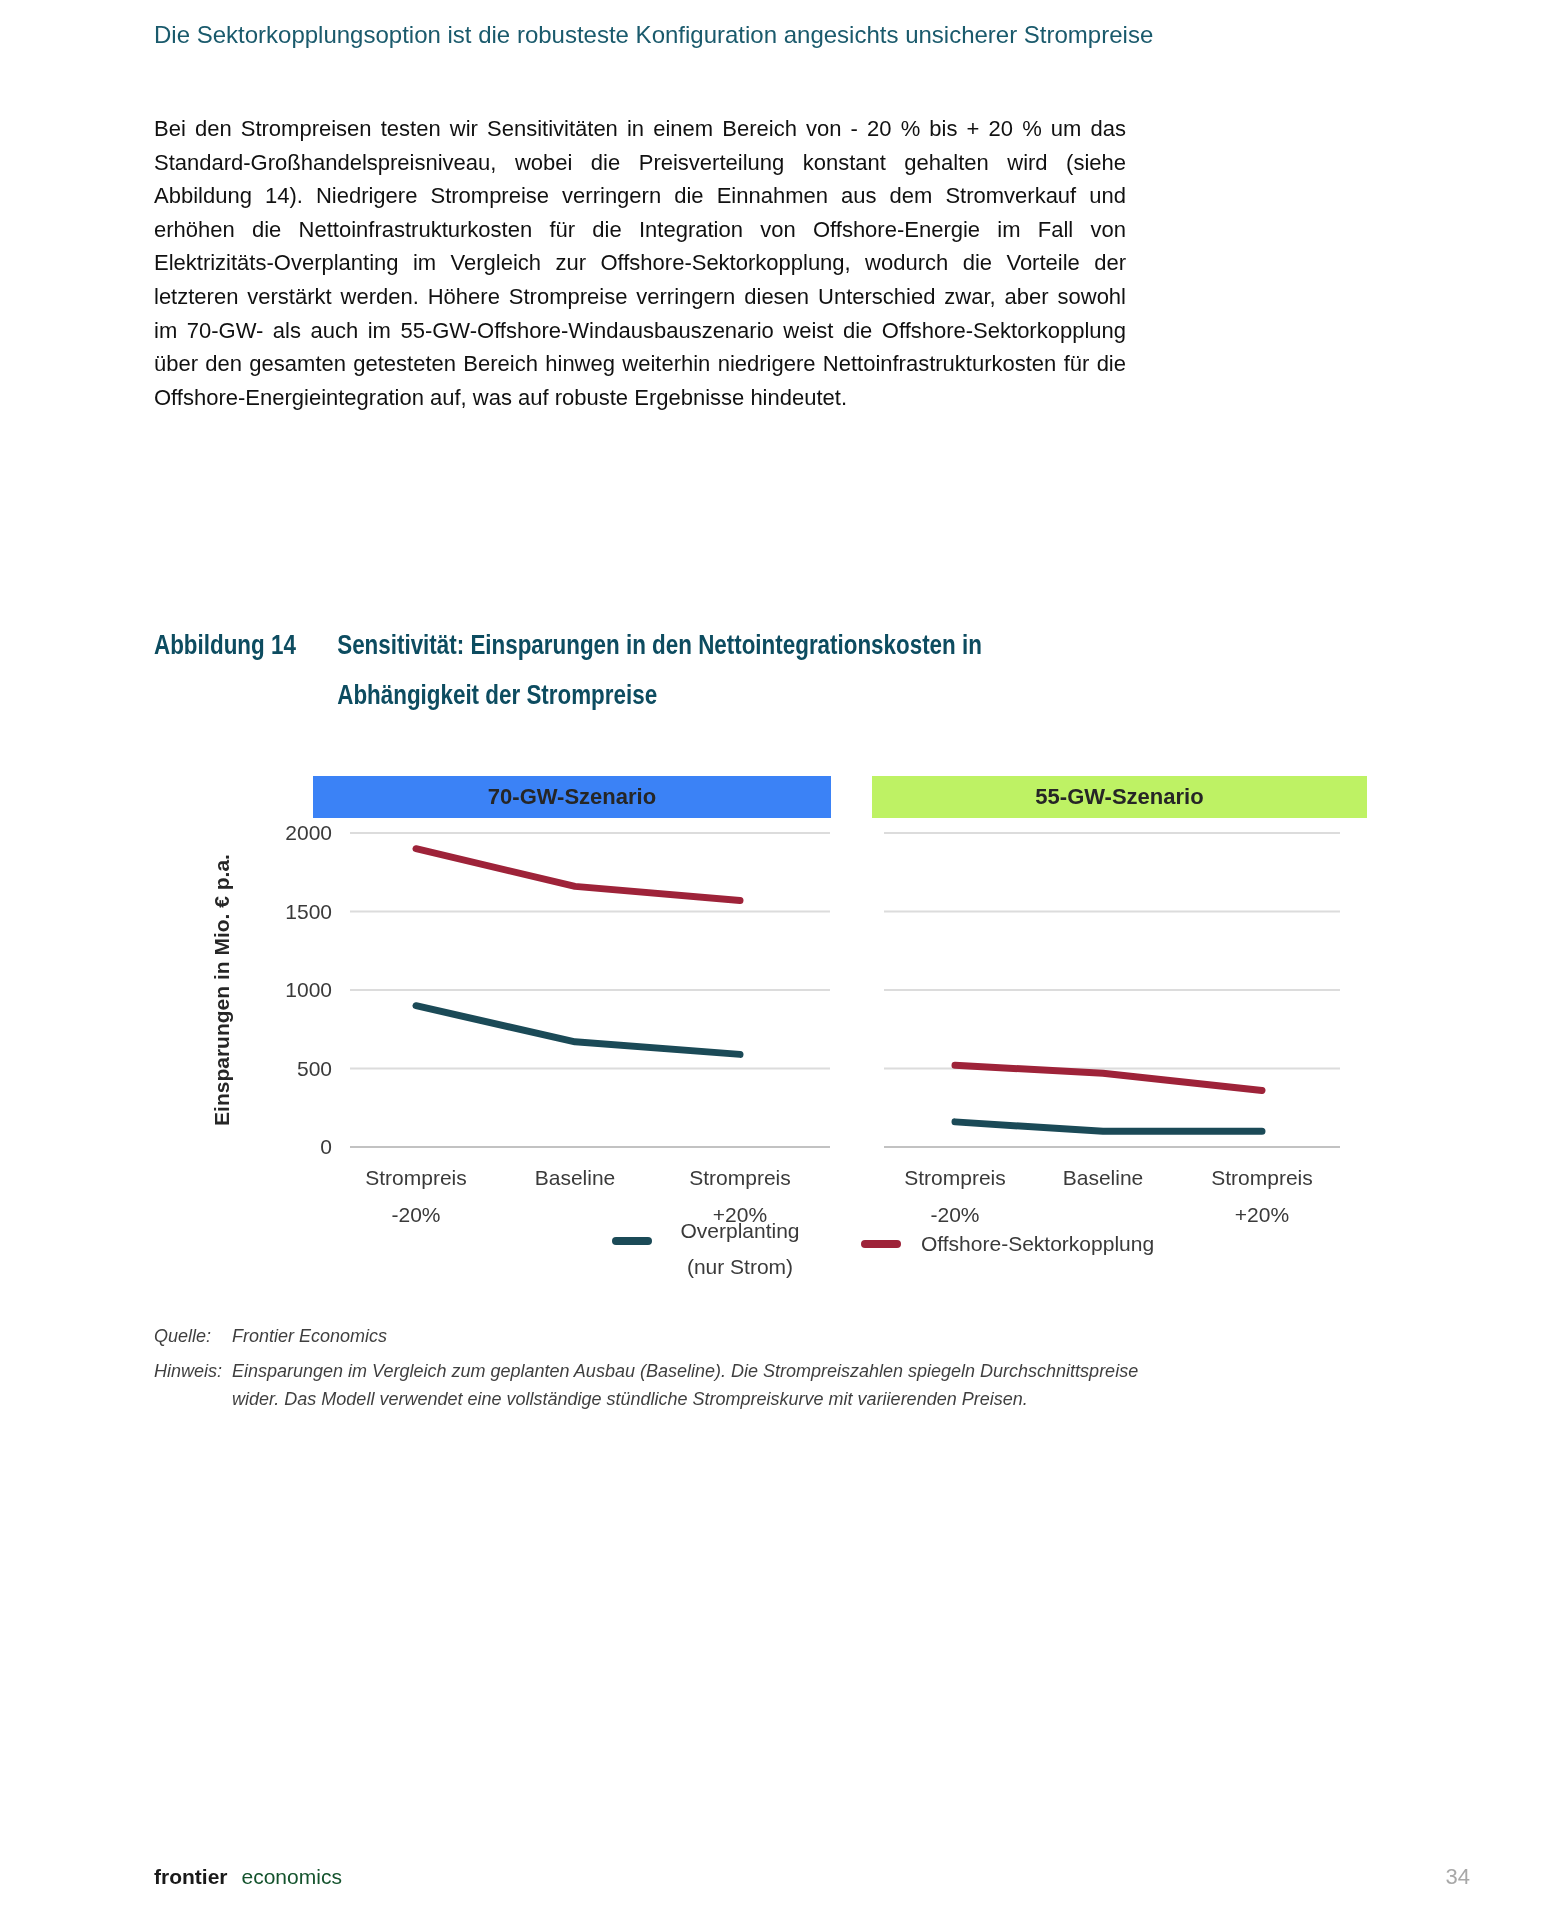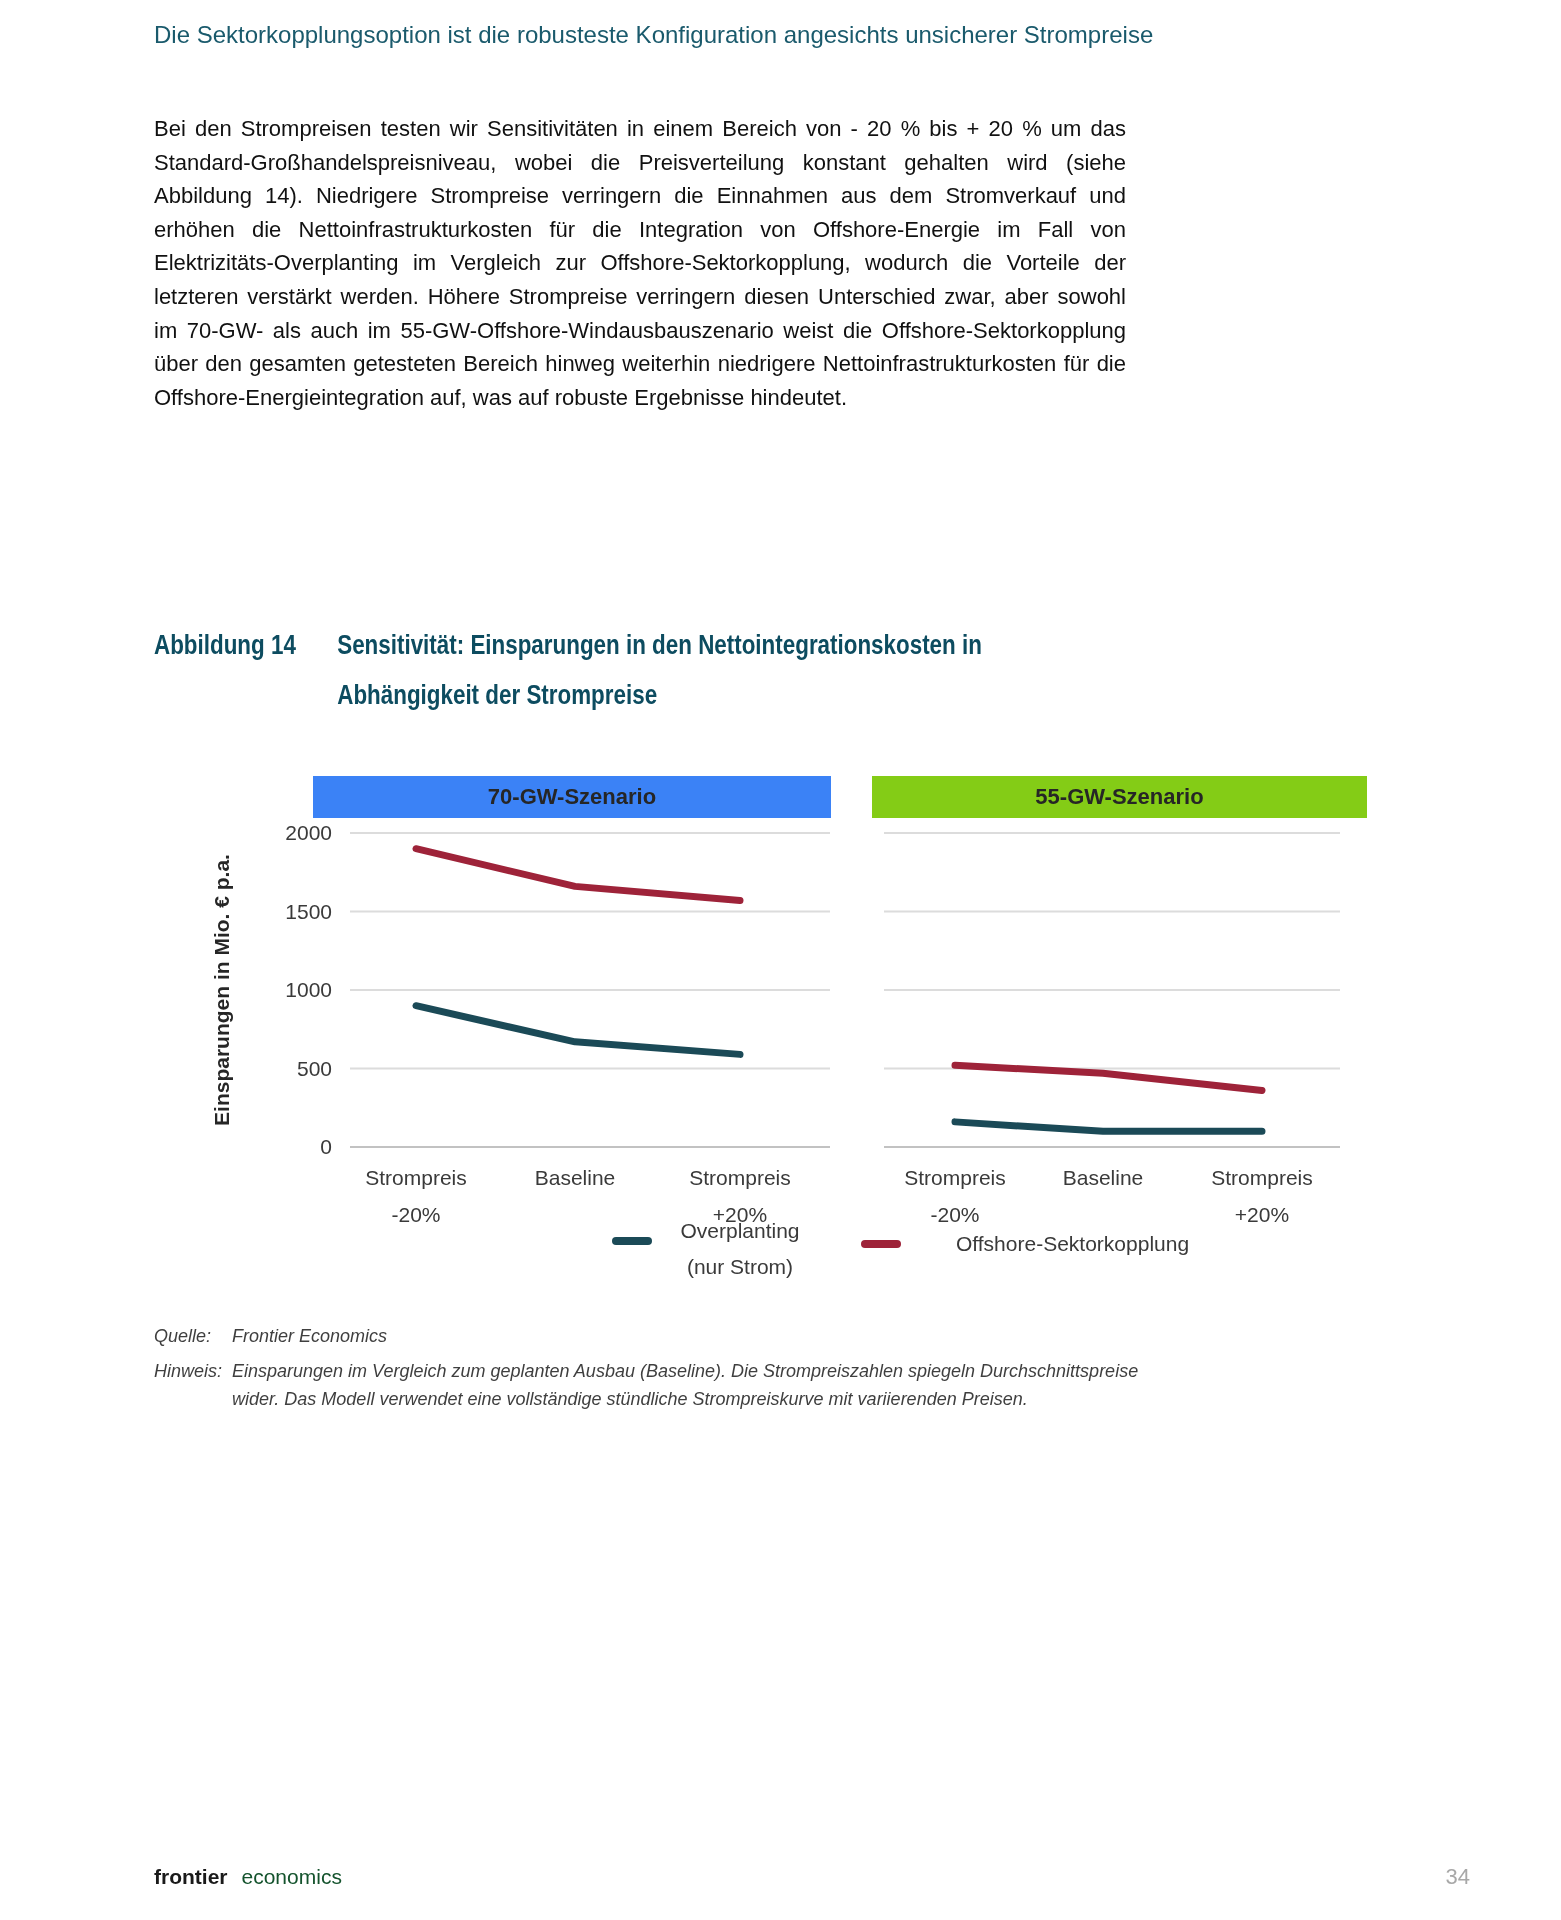--- a/index.html
+++ b/index.html
@@ -64,21 +64,21 @@
     position: absolute; width: 40px; height: 8px; border-radius: 4px;
     background: #555;
   }
   .dash-1 { left: 612px; top: 477px; }
   .dash-2 { left: 861px; top: 480px; }
   .legend-label {
     position: absolute; font-size: 21px; color: #3a3a3a;
     white-space: pre-line; line-height: 36px;
   }
   .leg-label-1 { left: 655px; width: 170px; top: 453px; text-align: center; }
-  .leg-label-2 { left: 956px; top: 466px; }
+  .leg-label-2 { left: 921px; top: 466px; }
 
   
   .notes { top: 1322px; left: 154px; width: 1000px; font-style: italic; color: #3f3f3f; }
   .note-row { display: flex; margin-bottom: 7px; }
   .note-label { flex: 0 0 78px; font-size: 18px; line-height: 28px; }
   .note-text { width: 910px; font-size: 18px; line-height: 28px; }
 
   
   .footer {
     top: 1864px; left: 154px; right: 91px;
@@ -97,21 +97,21 @@
 <div class="abs body-par">Bei den Strompreisen testen wir Sensitivitäten in einem Bereich von - 20 % bis + 20 % um das Standard-Großhandelspreisniveau, wobei die Preisverteilung konstant gehalten wird (siehe Abbildung 14). Niedrigere Strompreise verringern die Einnahmen aus dem Stromverkauf und erhöhen die Nettoinfrastrukturkosten für die Integration von Offshore-Energie im Fall von Elektrizitäts-Overplanting im Vergleich zur Offshore-Sektorkopplung, wodurch die Vorteile der letzteren verstärkt werden. Höhere Strompreise verringern diesen Unterschied zwar, aber sowohl im 70-GW- als auch im 55-GW-Offshore-Windausbauszenario weist die Offshore-Sektorkopplung über den gesamten getesteten Bereich hinweg weiterhin niedrigere Nettoinfrastrukturkosten für die Offshore-Energieintegration auf, was auf robuste Ergebnisse hindeutet.</div>
 
 <div class="abs fig-caption">
   <div class="fig-label">Abbildung 14</div>
   <div class="fig-title">Sensitivität: Einsparungen in den Nettointegrationskosten in
 Abhängigkeit der Strompreise</div>
 </div>
 
 <div class="abs chart-wrap">
   <div class="panel-title-bar bar-left" style="background: #3b82f6;">70-GW-Szenario</div>
-  <div class="panel-title-bar bar-right" style="background: #84cc16;">55-GW-Szenario</div>
+  <div class="panel-title-bar bar-right" style="background: #bef264;">55-GW-Szenario</div>
   <div class="ytitle">Einsparungen in Mio. € p.a.</div>
   <svg id="chart-svg" width="1561" height="560" viewBox="0 0 1561 560">
       <line x1="350" y1="387" x2="830" y2="387" stroke="#c2c2c2" stroke-width="2"></line>
       <line x1="884" y1="387" x2="1340" y2="387" stroke="#c2c2c2" stroke-width="2"></line>
       <text x="332" y="394" text-anchor="end" class="tick">0</text>
       <line x1="350" y1="308.5" x2="830" y2="308.5" stroke="#dcdcdc" stroke-width="2"></line>
       <line x1="884" y1="308.5" x2="1340" y2="308.5" stroke="#dcdcdc" stroke-width="2"></line>
       <text x="332" y="315.5" text-anchor="end" class="tick">500</text>
       <line x1="350" y1="230" x2="830" y2="230" stroke="#dcdcdc" stroke-width="2"></line>
       <line x1="884" y1="230" x2="1340" y2="230" stroke="#dcdcdc" stroke-width="2"></line>

